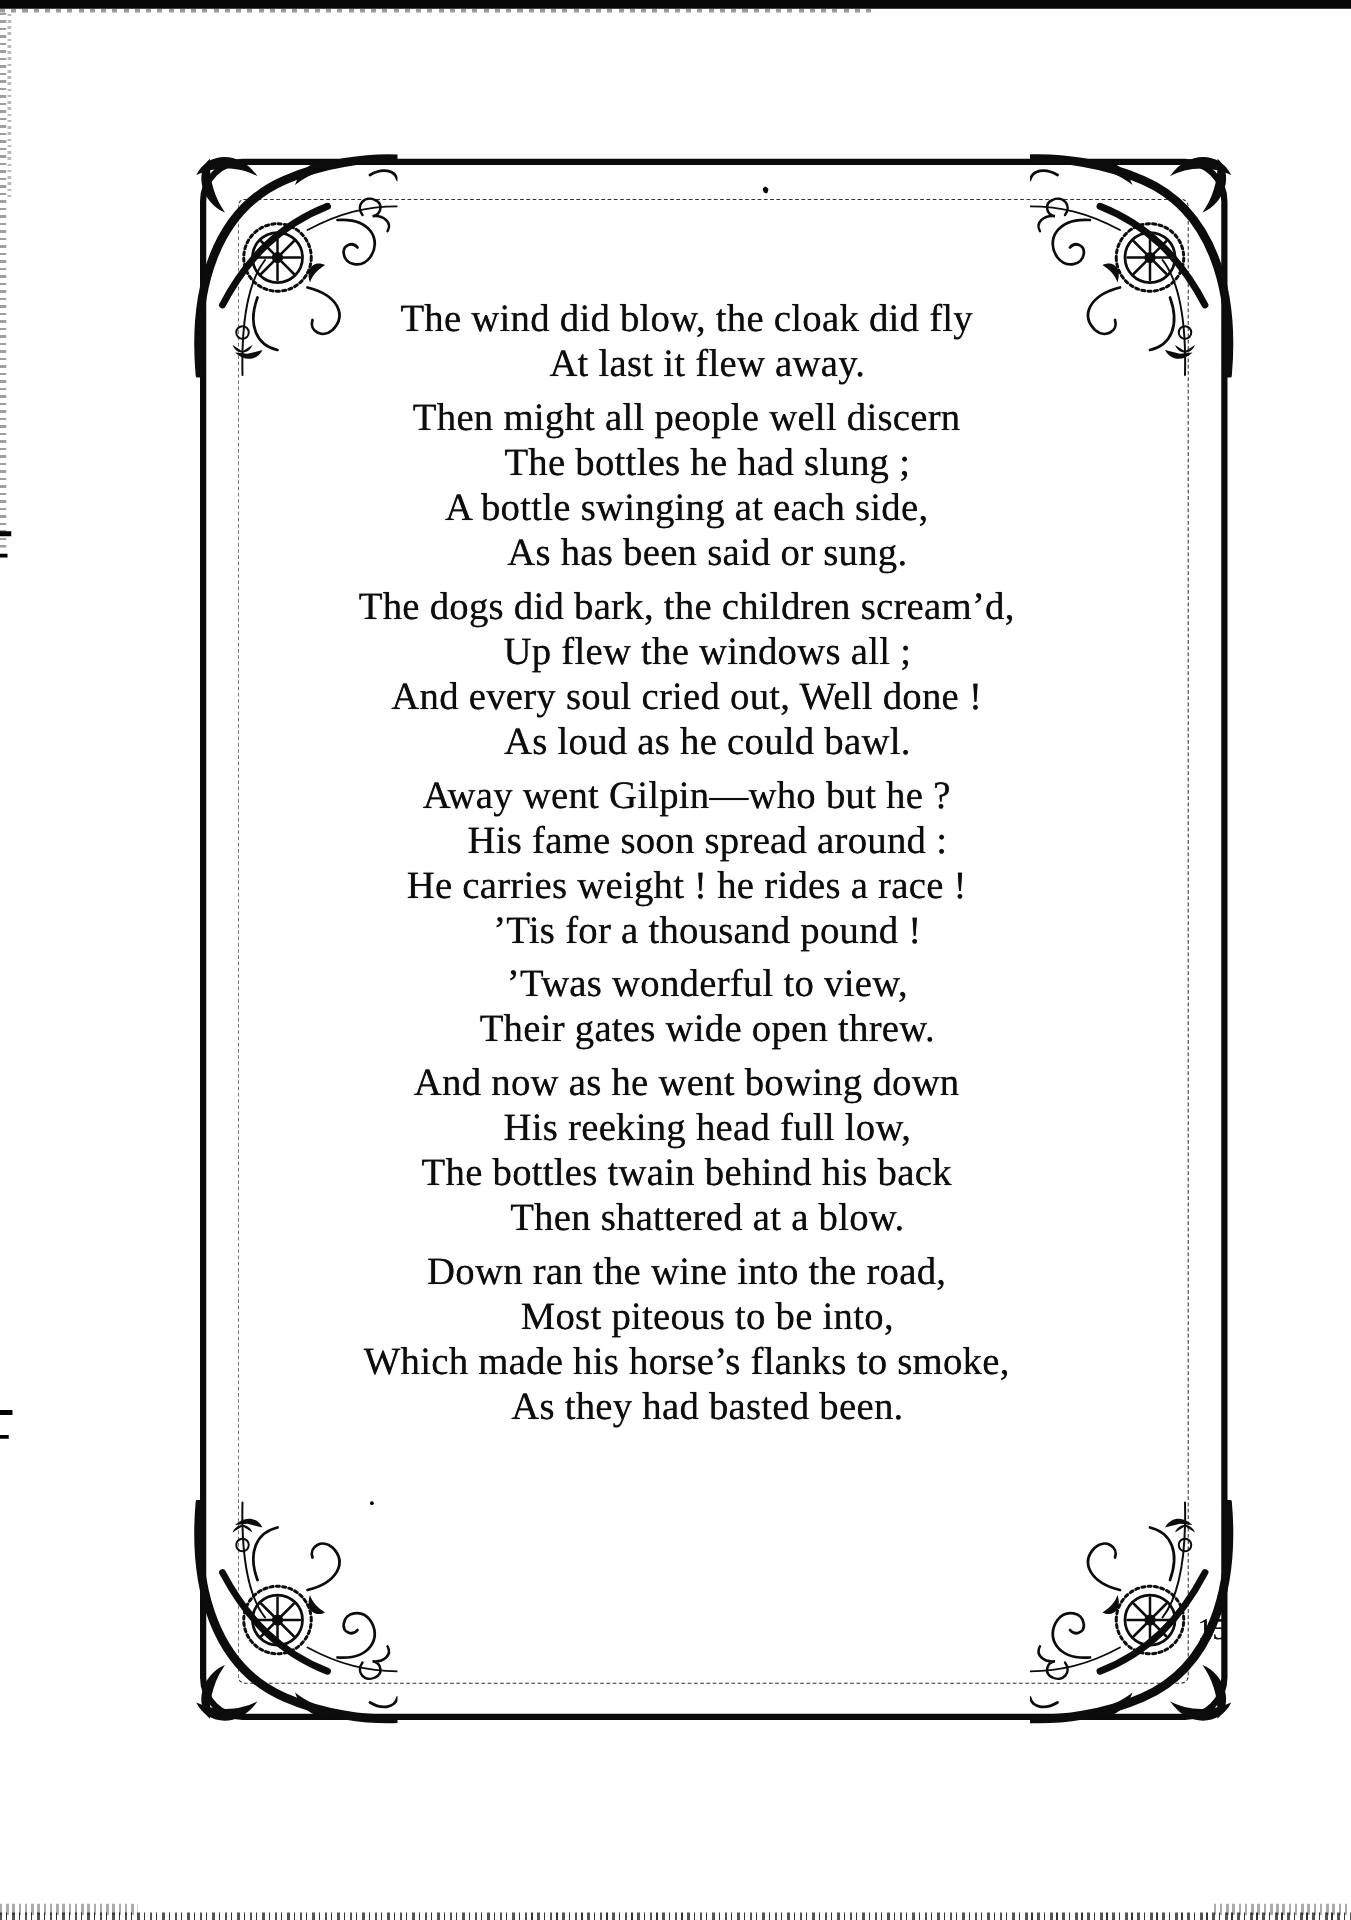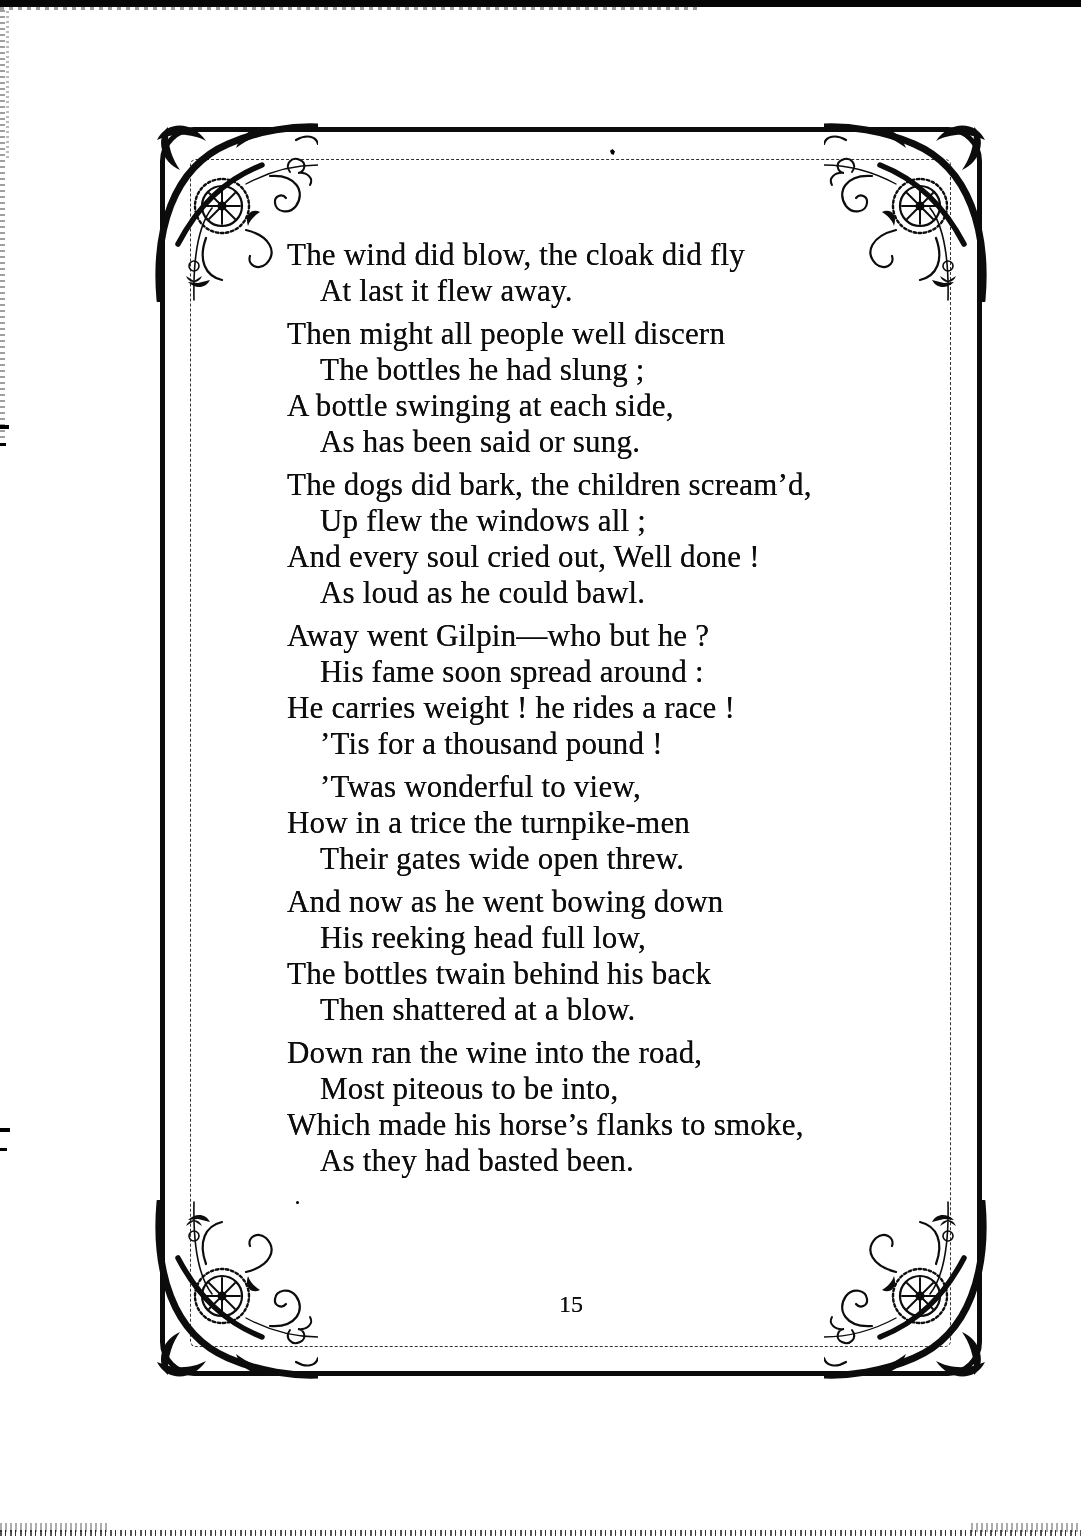--- a/index.html
+++ b/index.html
@@ -55,26 +55,26 @@
   .o-br{left:824px;top:1200px;transform:scale(-1,-1);}
 
   
   .poem{
     position:absolute;left:287px;top:237px;
     font-size:31px;line-height:36px;
     white-space:nowrap;
     text-shadow:0 0 .6px rgba(0,0,0,.85);
     letter-spacing:.2px;
   }
-  .stanza{margin-bottom:7px;}
+  .stanza{margin-bottom:7px;text-align:center;}
   .line.indent{padding-left:33px;}
 
   .page-number{
     position:absolute;left:160px;top:1291px;width:822px;
-    text-align:center;font-size:24px;
+    text-align:right;font-size:24px;
     text-shadow:0 0 .5px rgba(0,0,0,.8);
   }
 </style>
 </head>
 <body>
 
 <div class="page-root">
 
   <div class="edge-top"></div>
   <div class="edge-top-fray"></div>
@@ -164,21 +164,20 @@
         <div class="line indent">As loud as he could bawl.</div>
       </div>
       <div class="stanza">
         <div class="line">Away went Gilpin—who but he ?</div>
         <div class="line indent">His fame soon spread around :</div>
         <div class="line">He carries weight ! he rides a race !</div>
         <div class="line indent">’Tis for a thousand pound !</div>
       </div>
       <div class="stanza">
         <div class="line indent">’Twas wonderful to view,</div>
-        <div class="line">How in a trice the turnpike-men</div>
         <div class="line indent">Their gates wide open threw.</div>
       </div>
       <div class="stanza">
         <div class="line">And now as he went bowing down</div>
         <div class="line indent">His reeking head full low,</div>
         <div class="line">The bottles twain behind his back</div>
         <div class="line indent">Then shattered at a blow.</div>
       </div>
       <div class="stanza">
         <div class="line">Down ran the wine into the road,</div>

